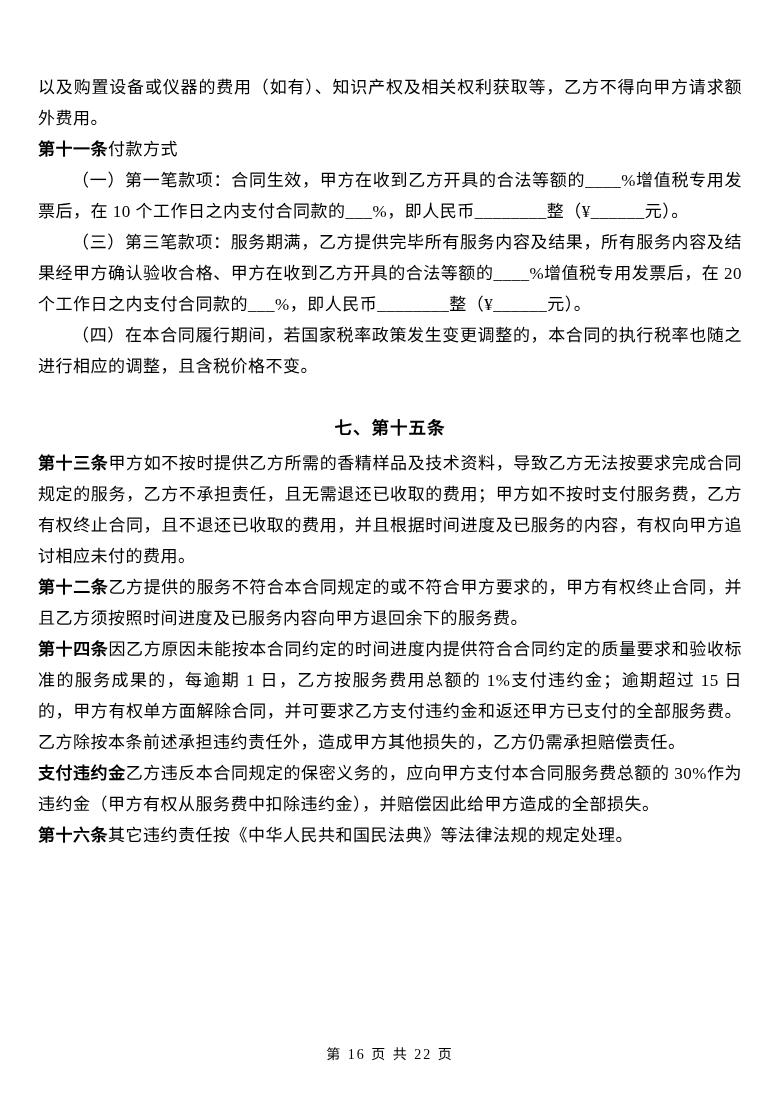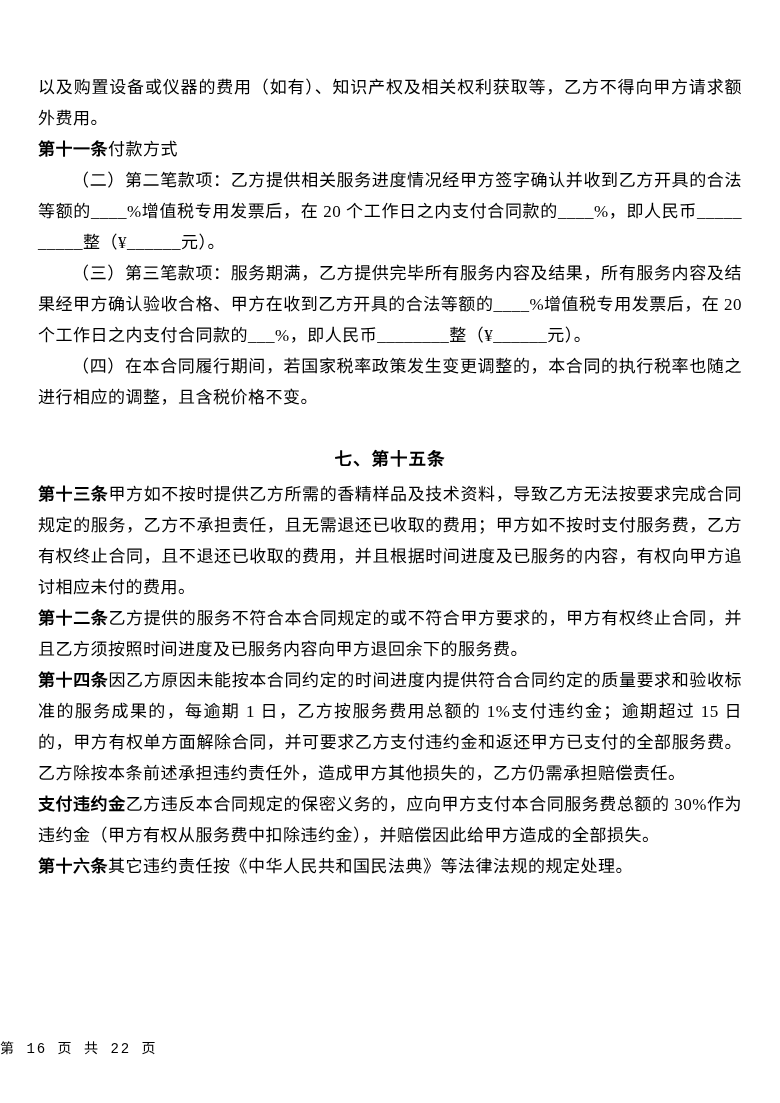--- a/index.html
+++ b/index.html
@@ -43,39 +43,39 @@
     margin: 31px 0 4px 0;
     font-size: 17.5px;
     line-height: 31px;
     font-weight: bold;
     text-align: center;
     letter-spacing: 1px;
   }
   .footer {
     position: absolute;
     left: 0;
-    bottom: 46px;
+    bottom: 40px;
     width: 780px;
+    text-align: center;
     font-size: 14px;
     letter-spacing: 2px;
     color: #000000;
-    font-family: Liberation Mono, monospace;
   }
 </style>
 </head>
 <body>
 
 <div class="page">
 
   <p class="para"><span>以及购置设备或仪器的费用（如有）、知识产权及相关权利获取等，乙方不得向甲方请求额外费用。</span></p>
 
   <p class="para"><span class="label">第十一条</span><span>付款方式</span></p>
 
+  <p class="para indent"><span>（一）第一笔款项：合同生效，甲方在收到乙方开具的合法等额的____%增值税专用发票后，在 10 个工作日之内支付合同款的___%，即人民币________整（¥______元）。</span></p>
 
-  <p class="para indent"><span>（二）第二笔款项：乙方提供相关服务进度情况经甲方签字确认并收到乙方开具的合法等额的____%增值税专用发票后，在 20 个工作日之内支付合同款的____%，即人民币__________整（¥______元）。</span></p>
 
   <p class="para indent"><span>（三）第三笔款项：服务期满，乙方提供完毕所有服务内容及结果，所有服务内容及结果经甲方确认验收合格、甲方在收到乙方开具的合法等额的____%增值税专用发票后，在 20 个工作日之内支付合同款的___%，即人民币________整（¥______元）。</span></p>
 
   <p class="para indent"><span>（四）在本合同履行期间，若国家税率政策发生变更调整的，本合同的执行税率也随之进行相应的调整，且含税价格不变。</span></p>
 
 
   <h2 class="section-heading">七、第十五条</h2>
 
   <p class="para"><span class="label">第十三条</span><span>甲方如不按时提供乙方所需的香精样品及技术资料，导致乙方无法按要求完成合同规定的服务，乙方不承担责任，且无需退还已收取的费用；甲方如不按时支付服务费，乙方有权终止合同，且不退还已收取的费用，并且根据时间进度及已服务的内容，有权向甲方追讨相应未付的费用。</span></p>
 

